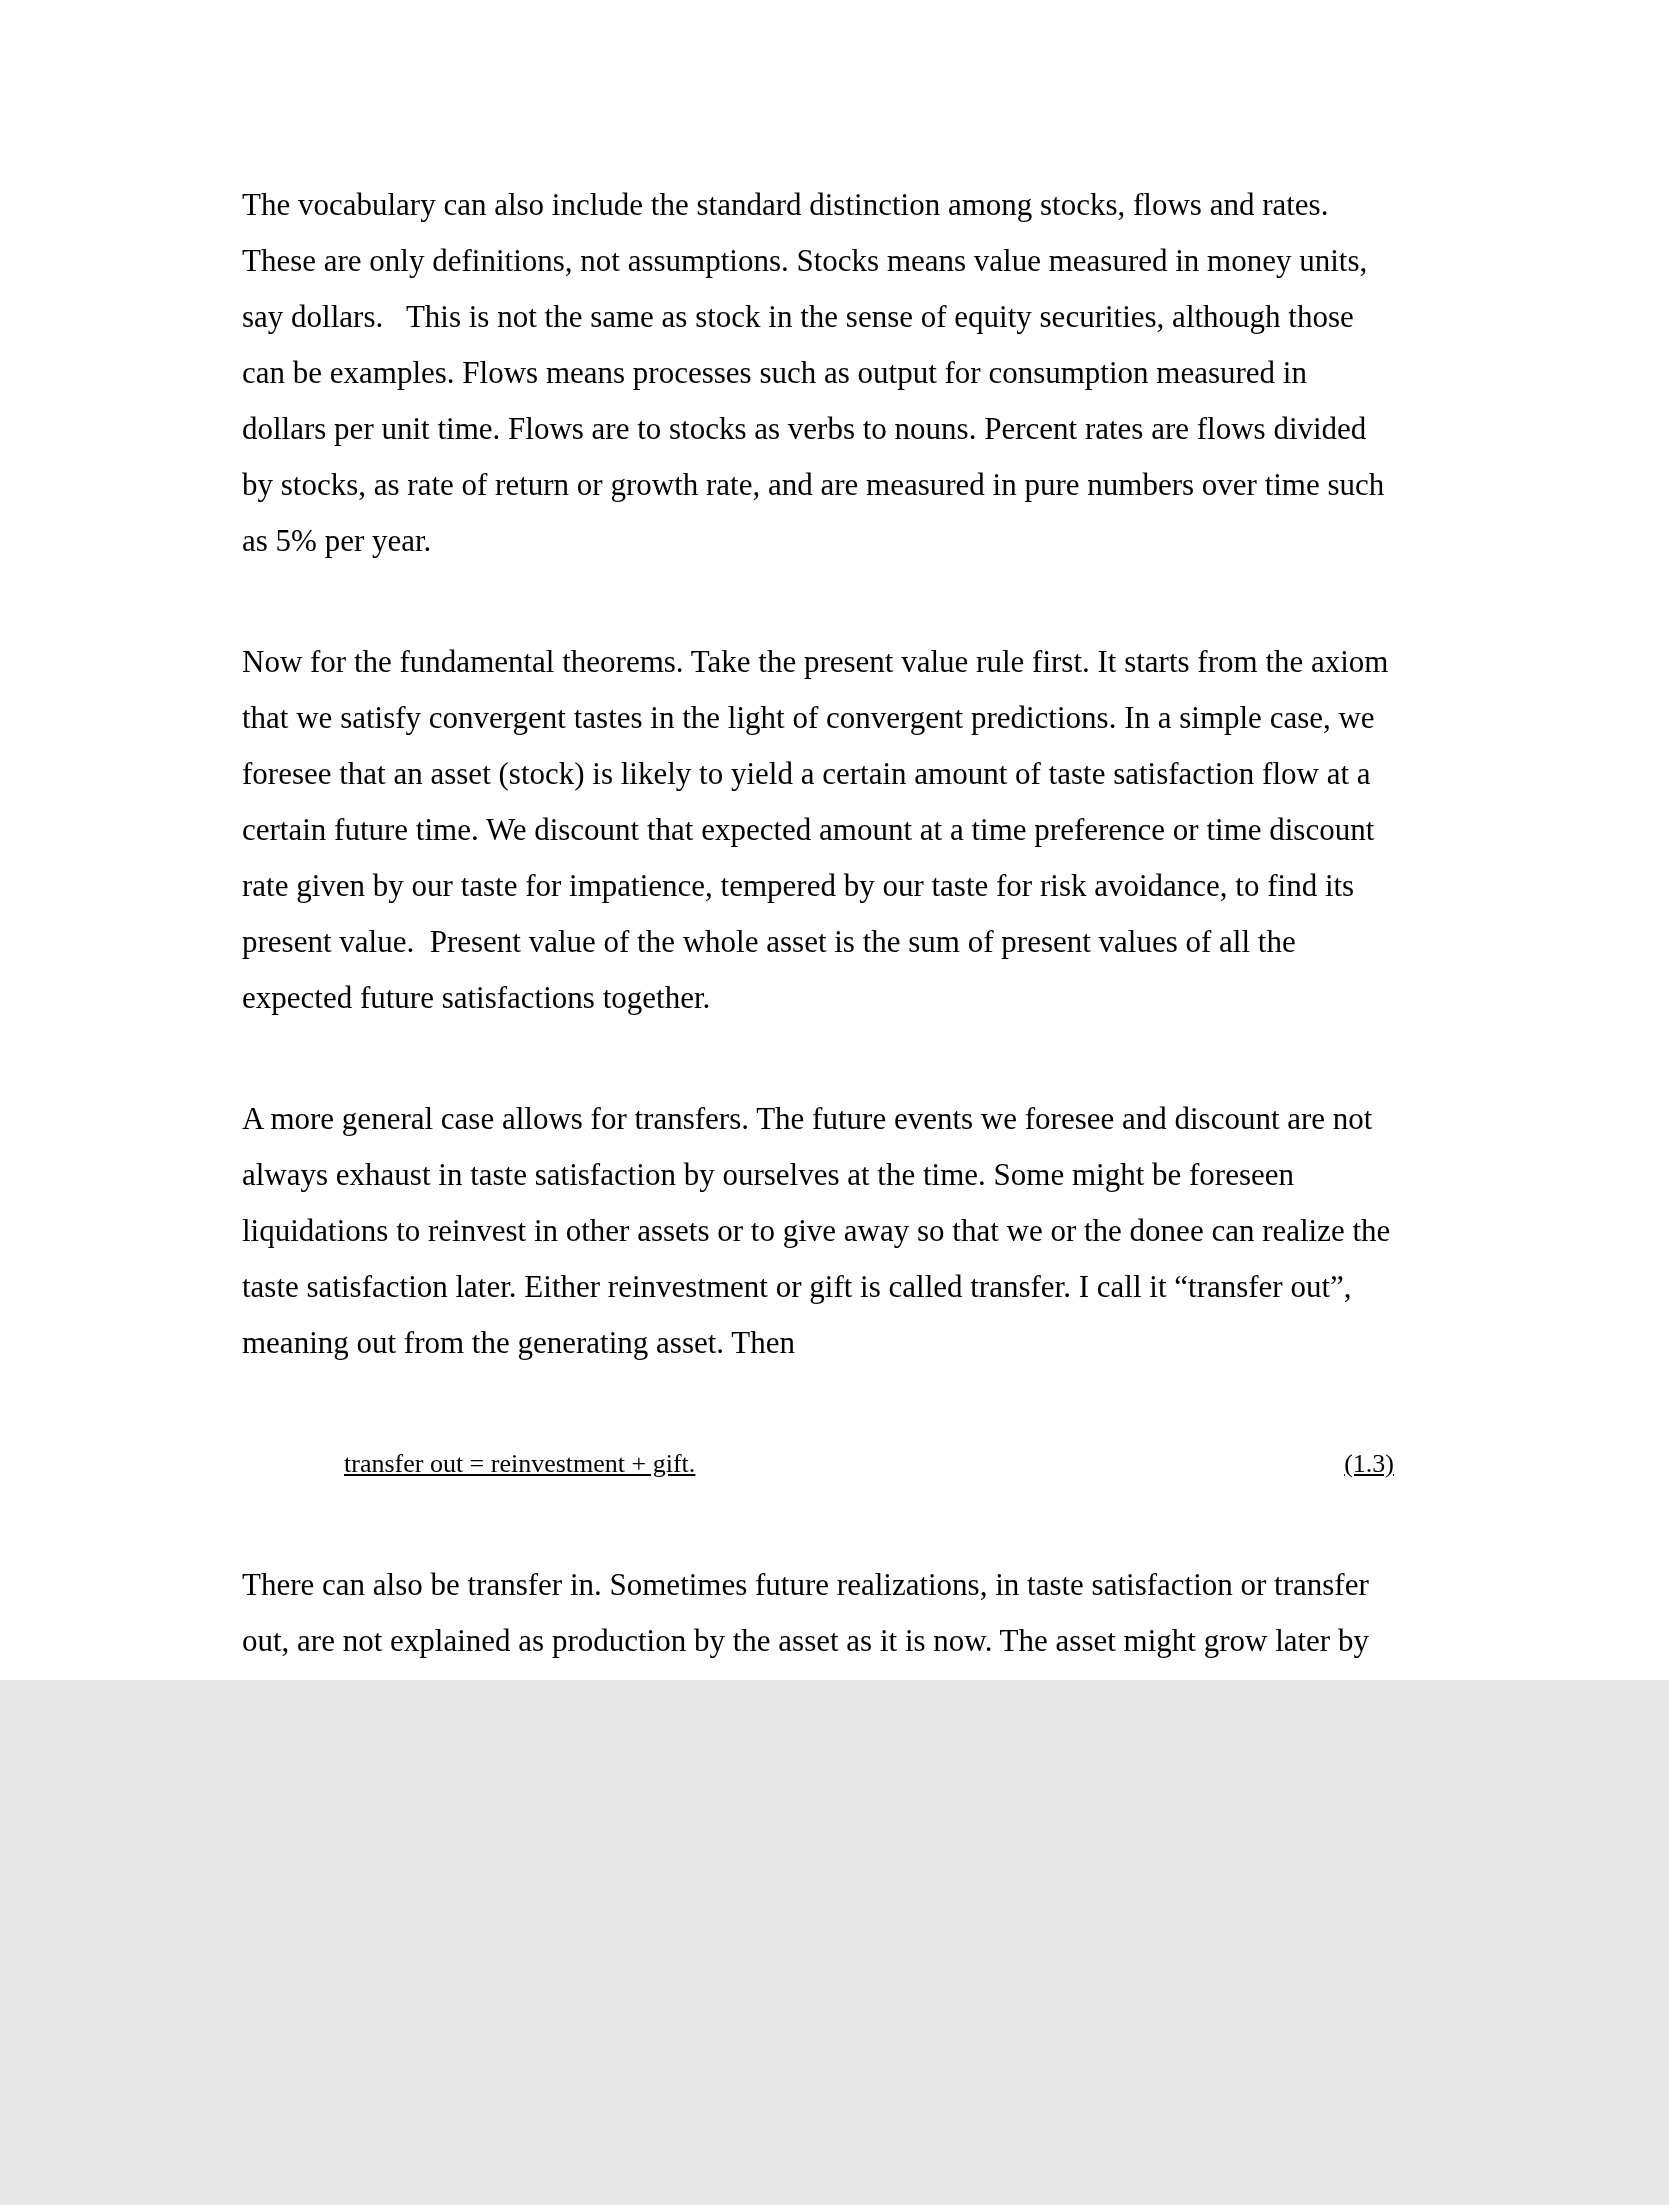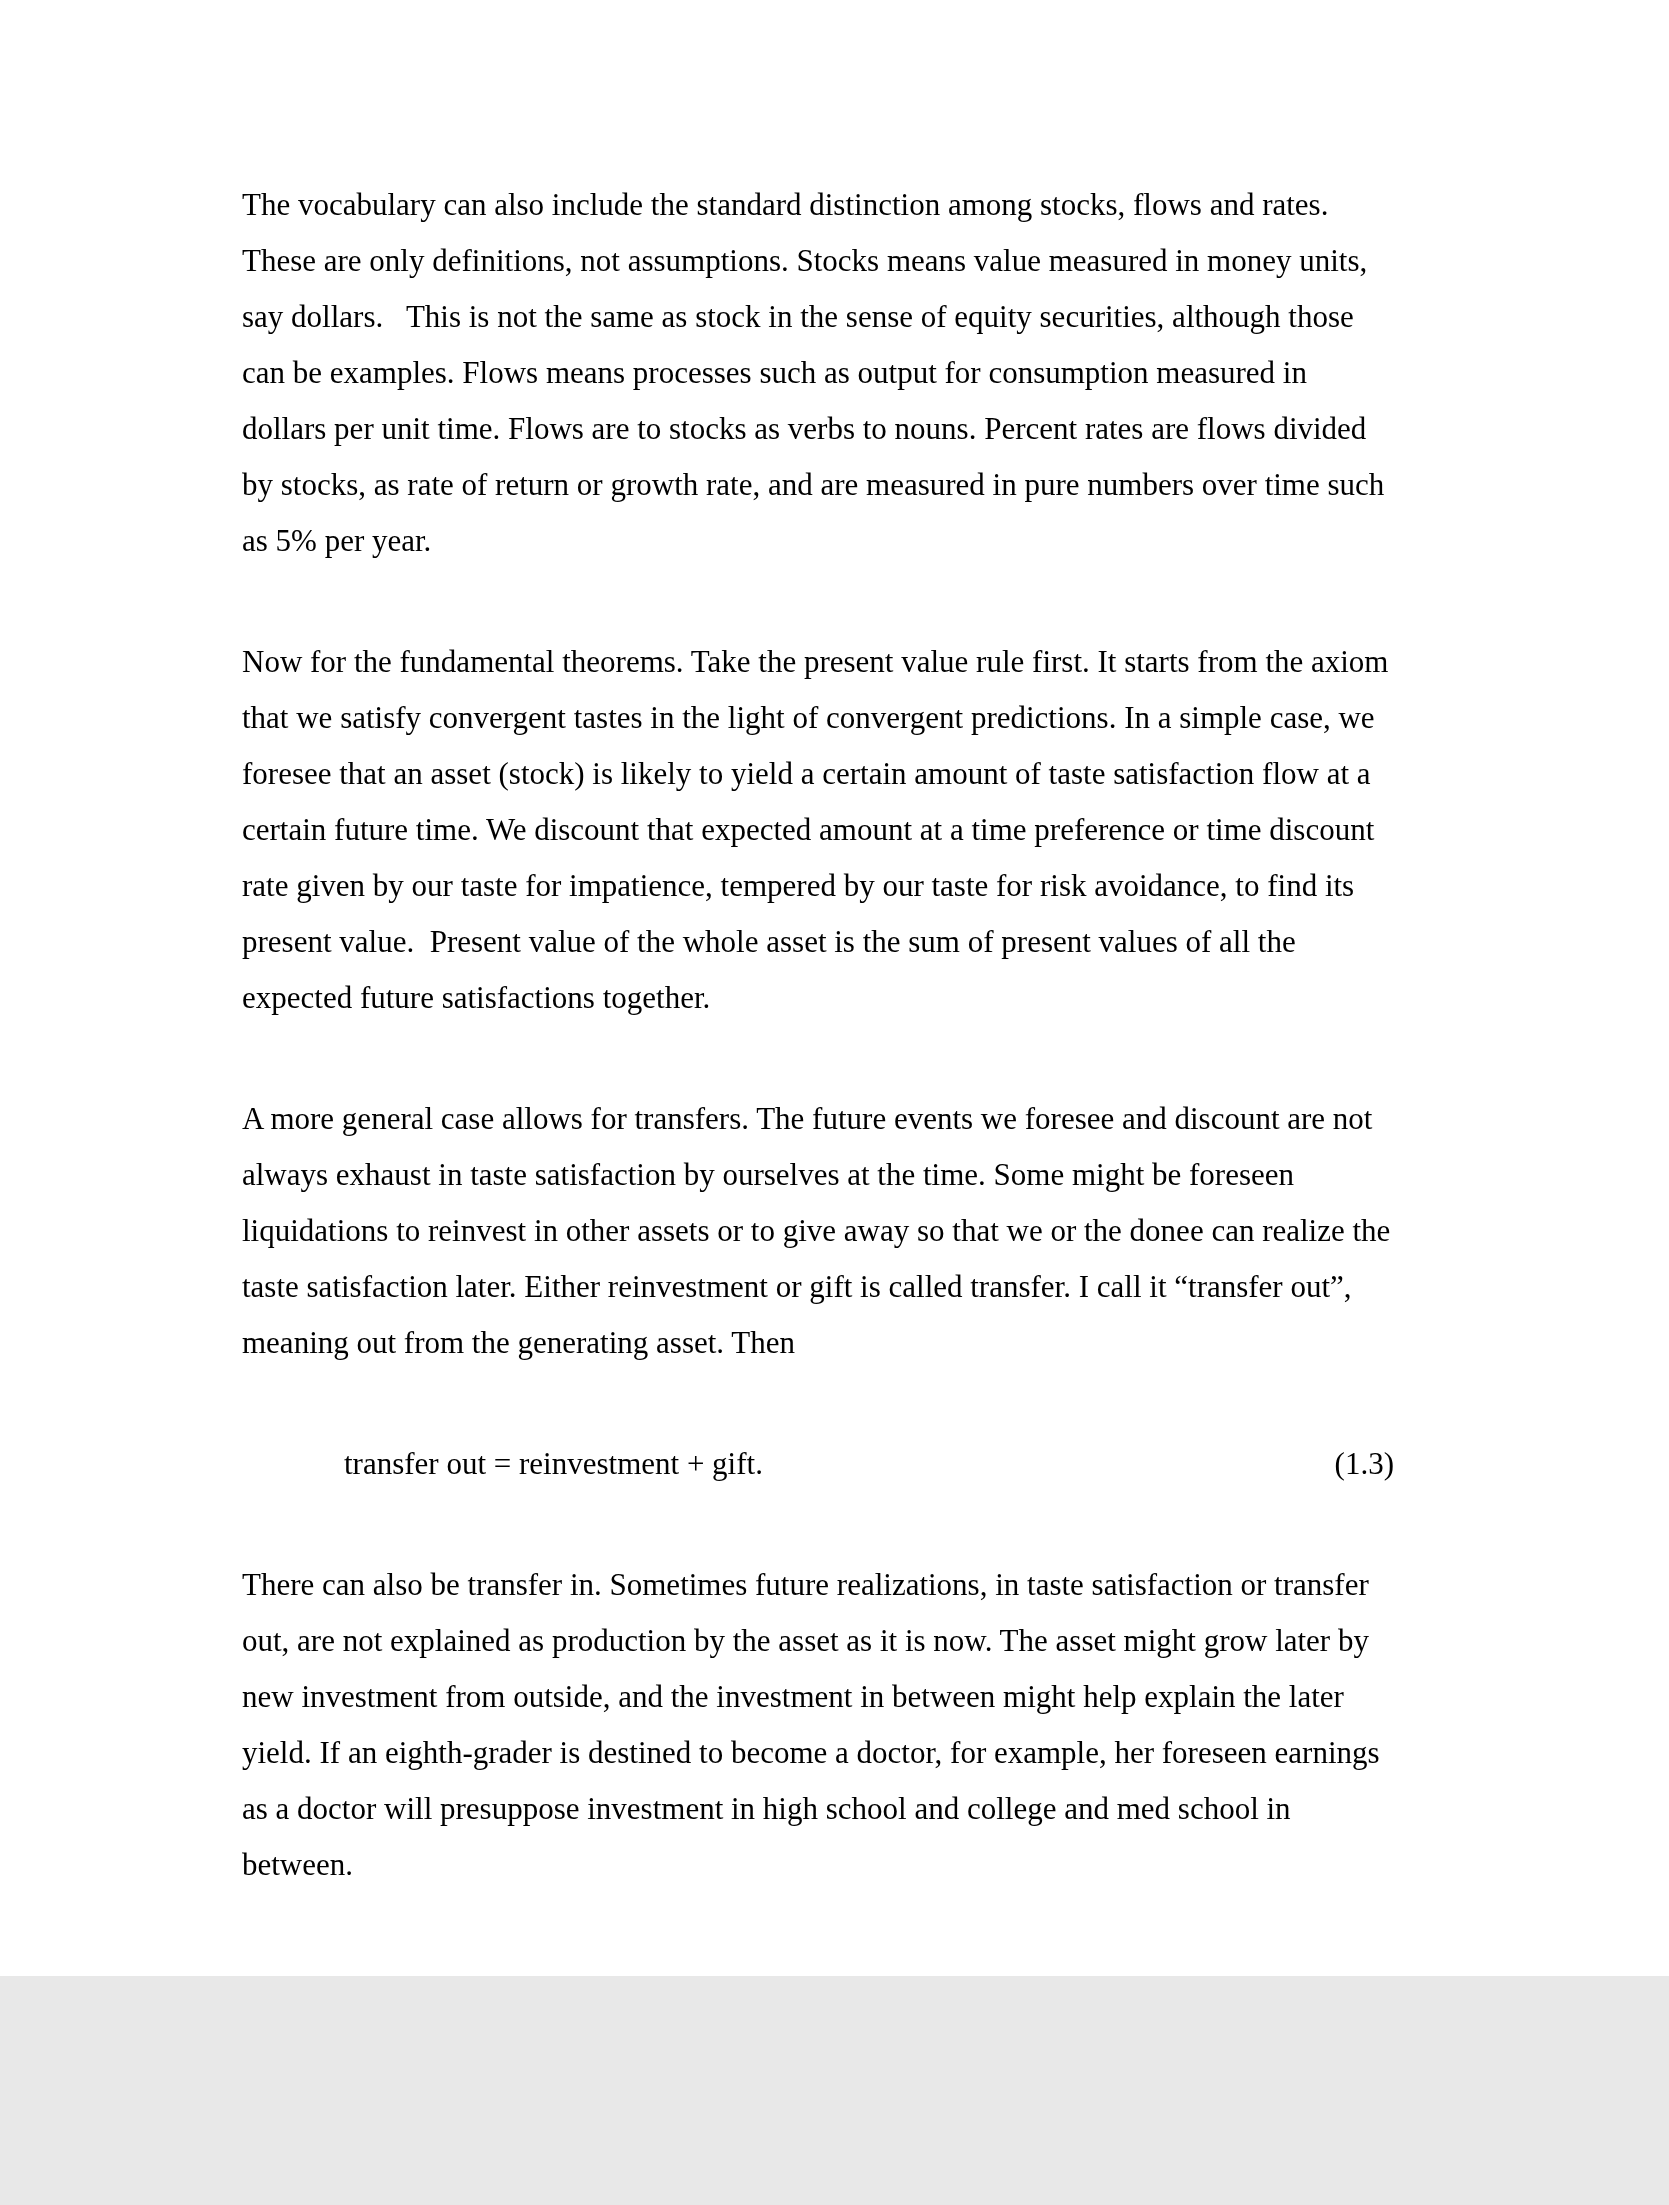--- a/index.html
+++ b/index.html
@@ -3,21 +3,21 @@
 <meta charset="utf-8">
 <style>
   html, body {
     margin: 0;
     padding: 0;
     background: #e8e8e8;
   }
   .page {
     position: relative;
     width: 1669px;
-    height: 1976px;
+    height: 1680px;
     margin: 0 auto;
     background: #ffffff;
     color: #000000;
     font-family: "Liberation Serif", serif;
     overflow: hidden;
   }
   .content {
     position: absolute;
     left: 242px;
     top: 177px;
@@ -27,23 +27,24 @@
     font-size: 31px;
     line-height: 56px;
     margin: 0 0 65px 0;
     white-space: pre-wrap;
     text-align: left;
   }
   .equation-row {
     display: flex;
     justify-content: space-between;
     align-items: flex-start;
-    font-size: 31px;
+    font-size: 26px;
     line-height: 56px;
     margin: 0 0 65px 0;
+    text-decoration: underline;
   }
   .equation-expression {
     margin-left: 102px;
     white-space: pre-wrap;
   }
   .equation-number {
     white-space: pre;
   }
   .footer-item {
     position: absolute;

